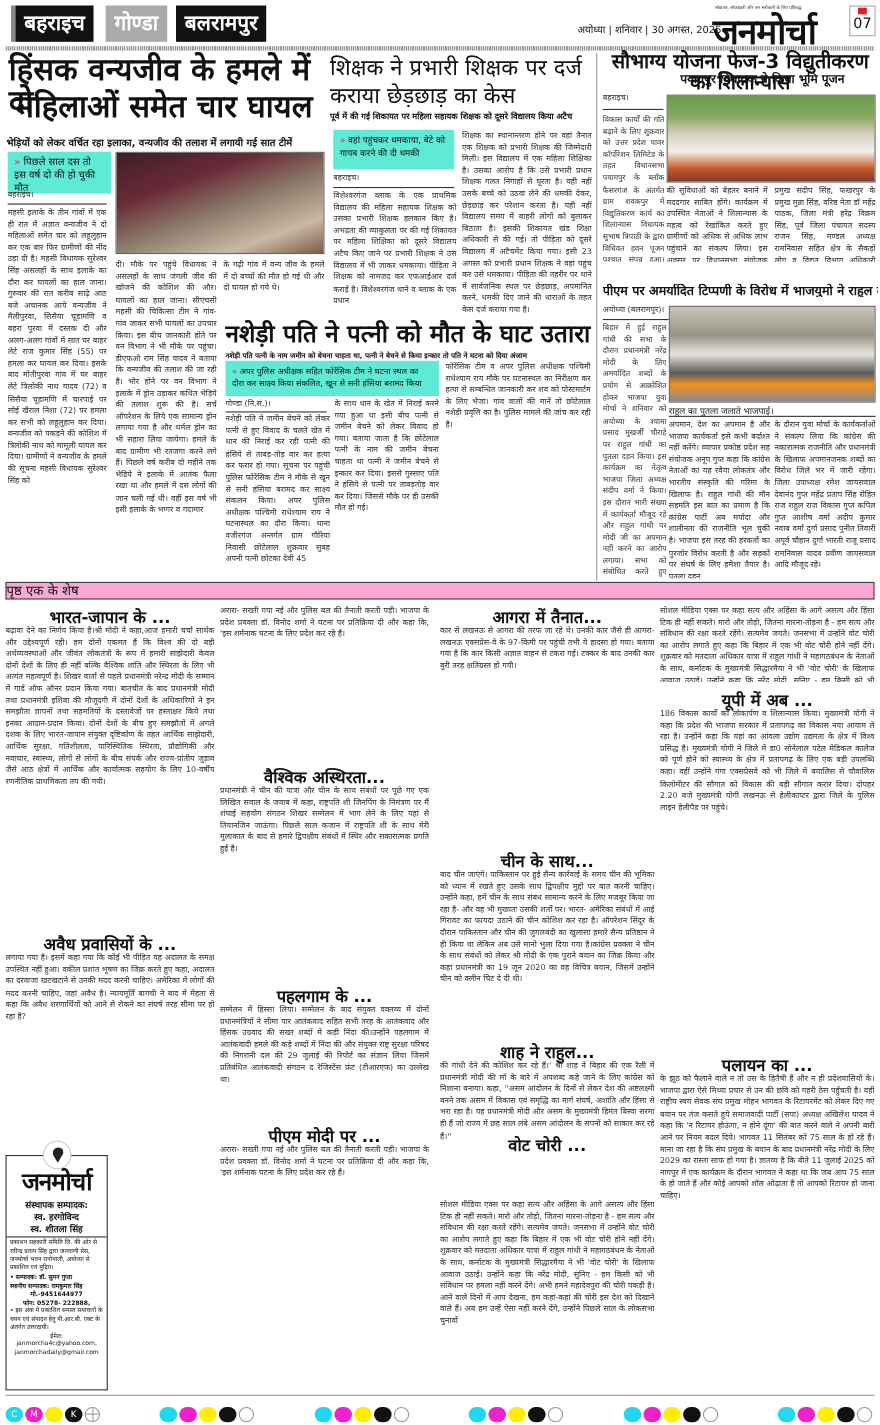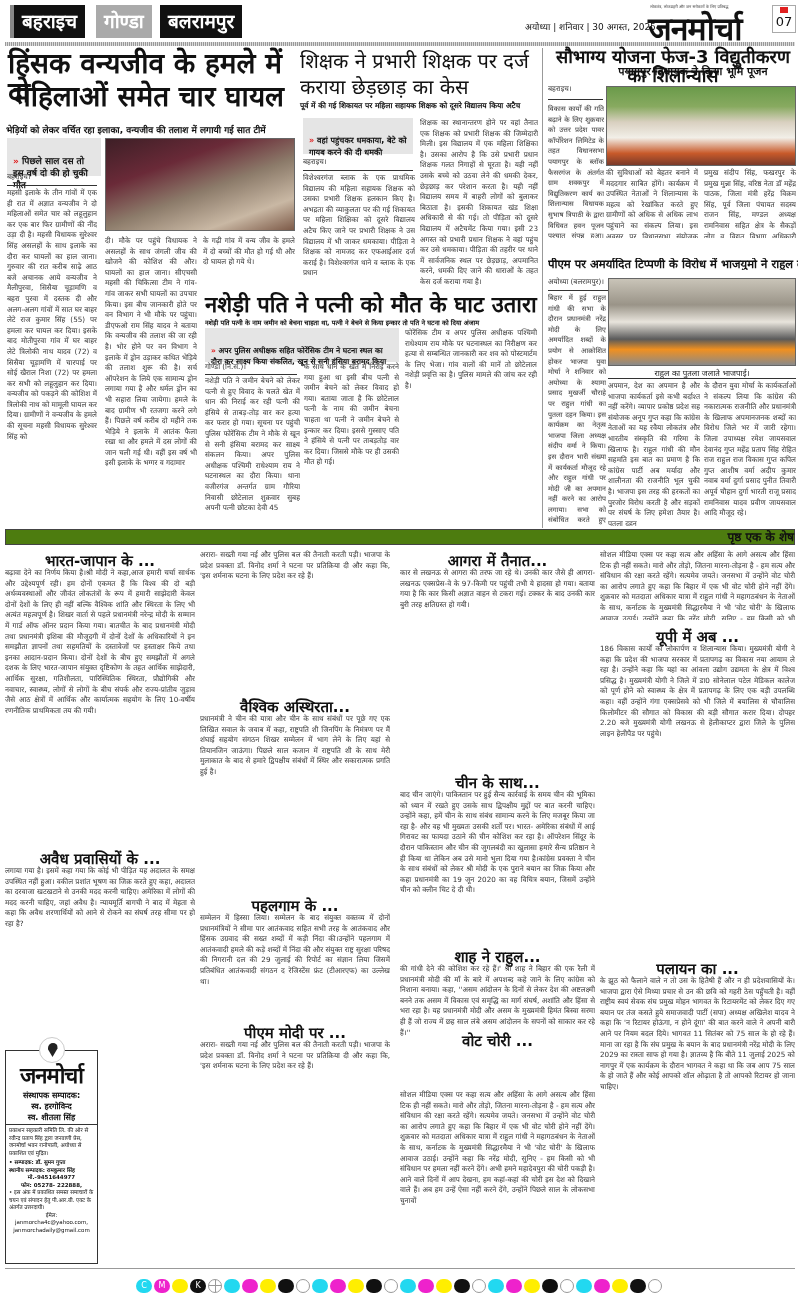--- a/index.html
+++ b/index.html
@@ -4,25 +4,25 @@
 <style>
 *{box-sizing:border-box;margin:0;padding:0}
 body{width:800px;height:1295px;background:#fff;font-family:"DejaVu Sans",sans-serif;color:#111;position:relative;overflow:hidden}
 .abs{position:absolute}
 .mast-tab{position:absolute;top:5px;height:33px;font-weight:bold;font-size:19px;line-height:33px;padding:0 8px;color:#fff;background:#111}
 .mast-tab.gray{background:#aaa}
 .rule{position:absolute;left:5px;right:5px;height:4px;background:repeating-linear-gradient(90deg,#999 0 1px,#ddd 1px 2px)}
 .hed{position:absolute;font-weight:bold;line-height:1.05;color:#111;font-family:"DejaVu Sans",sans-serif}
 .sub{position:absolute;font-weight:bold;font-size:10px;color:#111}
 .txt{position:absolute;font-size:7.2px;line-height:10.6px;color:#333;text-align:justify;overflow:hidden}
-.cyanbox{position:absolute;background:#e5e5e5;padding:17px 6px;font-weight:bold;font-size:10px;line-height:14px;color:#111}
+.cyanbox{position:absolute;background:#5eead4;padding:4px 6px;font-weight:normal;font-size:10px;line-height:14px;color:#111}
 .cyanbox .arr{color:#e02020}
 .photo{position:absolute;background:linear-gradient(135deg,#5a3a3a,#8a6a5a,#b0a090);border:1px solid #666}
-.caption{position:absolute;font-size:8px;text-align:center;color:#222}
-.yellowbar{position:absolute;left:5px;right:5px;background:#4d7c0f;border:1px solid #444;text-align:right;font-weight:bold;font-size:12px}
+.caption{position:absolute;font-size:8px;text-align:left;color:#222}
+.yellowbar{position:absolute;left:5px;right:5px;background:#f9a8d4;border:1px solid #444;text-align:left;font-weight:normal;font-size:12px}
 .sec-h{position:absolute;font-weight:bold;font-size:15px;text-align:center}
 .dot{display:inline-block;width:16px;height:14px;border-radius:7px;margin-right:2px;vertical-align:middle}
 .vline{position:absolute;width:1px;background:#999}
 .hline{position:absolute;height:1px;background:#333}
 .imprint{position:absolute;border:1px solid #333;background:#fff;text-align:center}
 </style>
 </head>
 <body>
 
 <div class="abs" style="left:10px;top:5px;width:4px;height:33px;background:#888"></div>
@@ -131,21 +131,21 @@
 <div class="txt" style="left:400px;top:1090px;width:195px;height:172px">सोशल मीडिया एक्स पर कहा सत्य और अहिंसा के आगे असत्य और हिंसा टिक ही नहीं सकते। मारो और तोड़ो, जितना मारना-तोड़ना है - हम सत्य और संविधान की रक्षा करते रहेंगे। सत्यमेव जयते। जनसभा में उन्होंने वोट चोरी का आरोप लगाते हुए कहा कि बिहार में एक भी वोट चोरी होने नहीं देंगे। शुक्रवार को मतदाता अधिकार यात्रा में राहुल गांधी ने महागठबंधन के नेताओं के साथ, कर्नाटक के मुख्यमंत्री सिद्धारमैया ने भी 'वोट चोरी' के खिलाफ आवाज उठाई। उन्होंने कहा कि नरेंद्र मोदी, सुनिए - हम किसी को भी संविधान पर हमला नहीं करने देंगे। अभी हमने महादेवपुरा की चोरी पकड़ी है। आने वाले दिनों में आप देखना, हम कहां-कहां की चोरी इस देश को दिखाने वाले हैं। अब हम उन्हें ऐसा नहीं करने देंगे, उन्होंने पिछले साल के लोकसभा चुनावों</div>
 
 <div class="txt" style="left:600px;top:550px;width:195px;height:70px">सोशल मीडिया एक्स पर कहा सत्य और अहिंसा के आगे असत्य और हिंसा टिक ही नहीं सकते। मारो और तोड़ो, जितना मारना-तोड़ना है - हम सत्य और संविधान की रक्षा करते रहेंगे। सत्यमेव जयते। जनसभा में उन्होंने वोट चोरी का आरोप लगाते हुए कहा कि बिहार में एक भी वोट चोरी होने नहीं देंगे। शुक्रवार को मतदाता अधिकार यात्रा में राहुल गांधी ने महागठबंधन के नेताओं के साथ, कर्नाटक के मुख्यमंत्री सिद्धारमैया ने भी 'वोट चोरी' के खिलाफ आवाज उठाई। उन्होंने कहा कि नरेंद्र मोदी, सुनिए - हम किसी को भी संविधान पर हमला नहीं करने देंगे। अभी हमने महादेवपुरा की चोरी पकड़ी है। आने वाले दिनों में आप देखना, हम कहां-कहां की चोरी इस देश को दिखाने वाले हैं। अब हम उन्हें ऐसा नहीं करने देंगे, उन्होंने पिछले साल के लोकसभा चुनावों</div>
 <div class="sec-h" style="left:600px;top:626px;width:195px">यूपी में अब ...</div>
 <div class="txt" style="left:600px;top:644px;width:195px;height:308px">186 विकास कार्यों का लोकार्पण व शिलान्यास किया। मुख्यमंत्री योगी ने कहा कि प्रदेश की भाजपा सरकार में प्रतापगढ़ का विकास नया आयाम ले रहा है। उन्होंने कहा कि यहां का आंवला उद्योग उद्यमता के क्षेत्र में विश्व प्रसिद्ध है। मुख्यमंत्री योगी ने जिले में डा0 सोनेलाल पटेल मेडिकल कालेज को पूर्ण होने को स्वास्थ्य के क्षेत्र में प्रतापगढ़ के लिए एक बड़ी उपलब्धि कहा। वहीं उन्होंने गंगा एक्सप्रेसवे को भी जिले में बयालिस से चौवालिस किलोमीटर की सौगात को विकास की बड़ी सौगात करार दिया। दोपहर 2.20 बजे मुख्यमंत्री योगी लखनऊ से हेलीकाप्टर द्वारा जिले के पुलिस लाइन हेलीपैड पर पहुंचे।</div>
 <div class="sec-h" style="left:600px;top:958px;width:195px">पलायन का ...</div>
 <div class="txt" style="left:600px;top:976px;width:195px;height:286px">के झूठ को फैलाने वाले न तो उस के हितैषी हैं और न ही प्रदेशवासियों के। भाजपा द्वारा ऐसे मिथ्या प्रचार से उन की छवि को गहरी ठेस पहुँचती है। वहीं राष्ट्रीय स्वयं सेवक संघ प्रमुख मोहन भागवत के रिटायरमेंट को लेकर दिए गए बयान पर तंज कसते हुये समाजवादी पार्टी (सपा) अध्यक्ष अखिलेश यादव ने कहा कि 'न रिटायर होऊंगा, न होने दूंगा' की बात करने वाले ने अपनी बारी आने पर नियम बदल दिये। भागवत 11 सितंबर को 75 साल के हो रहे हैं। माना जा रहा है कि संघ प्रमुख के बयान के बाद प्रधानमंत्री नरेंद्र मोदी के लिए 2029 का रास्ता साफ हो गया है। ज्ञातव्य है कि बीते 11 जुलाई 2025 को नागपुर में एक कार्यक्रम के दौरान भागवत ने कहा था कि जब आप 75 साल के हो जाते हैं और कोई आपको शॉल ओढ़ाता है तो आपको रिटायर हो जाना चाहिए।</div>
 
 <div class="hline" style="left:5px;right:5px;top:1268px;background:#999"></div>
 
-<div class="abs" style="left:5px;top:1275px;width:790px;height:16px;display:flex;justify-content:center">
+<div class="abs" style="left:5px;top:1275px;width:790px;height:16px;display:flex;justify-content:space-between">
   <div>
     <span class="dot" style="background:#22d8f0;color:#fff;font-size:8px;text-align:center;line-height:14px">C</span><span class="dot" style="background:#ee22cc;color:#fff;font-size:8px;text-align:center;line-height:14px">M</span><span class="dot" style="background:#ffee00"></span><span class="dot" style="background:#111;color:#fff;font-size:8px;text-align:center;line-height:14px">K</span><span class="dot" style="border:1px solid #999;width:14px;background:linear-gradient(#999,#999) center/1px 100% no-repeat,linear-gradient(#999,#999) center/100% 1px no-repeat"></span>
   </div>
   <div><span class="dot" style="background:#22d8f0"></span><span class="dot" style="background:#ee22cc"></span><span class="dot" style="background:#ffee00"></span><span class="dot" style="background:#111"></span><span class="dot" style="border:1px solid #999;width:14px"></span></div>
   <div><span class="dot" style="background:#22d8f0"></span><span class="dot" style="background:#ee22cc"></span><span class="dot" style="background:#ffee00"></span><span class="dot" style="background:#111"></span><span class="dot" style="border:1px solid #999;width:14px"></span></div>
   <div><span class="dot" style="background:#22d8f0"></span><span class="dot" style="background:#ee22cc"></span><span class="dot" style="background:#ffee00"></span><span class="dot" style="background:#111"></span><span class="dot" style="border:1px solid #999;width:14px"></span></div>
   <div><span class="dot" style="background:#22d8f0"></span><span class="dot" style="background:#ee22cc"></span><span class="dot" style="background:#ffee00"></span><span class="dot" style="background:#111"></span><span class="dot" style="border:1px solid #999;width:14px"></span></div>
   <div><span class="dot" style="background:#22d8f0"></span><span class="dot" style="background:#ee22cc"></span><span class="dot" style="background:#ffee00"></span><span class="dot" style="background:#111"></span><span class="dot" style="border:1px solid #999;width:14px"></span></div>
 </div>
 

